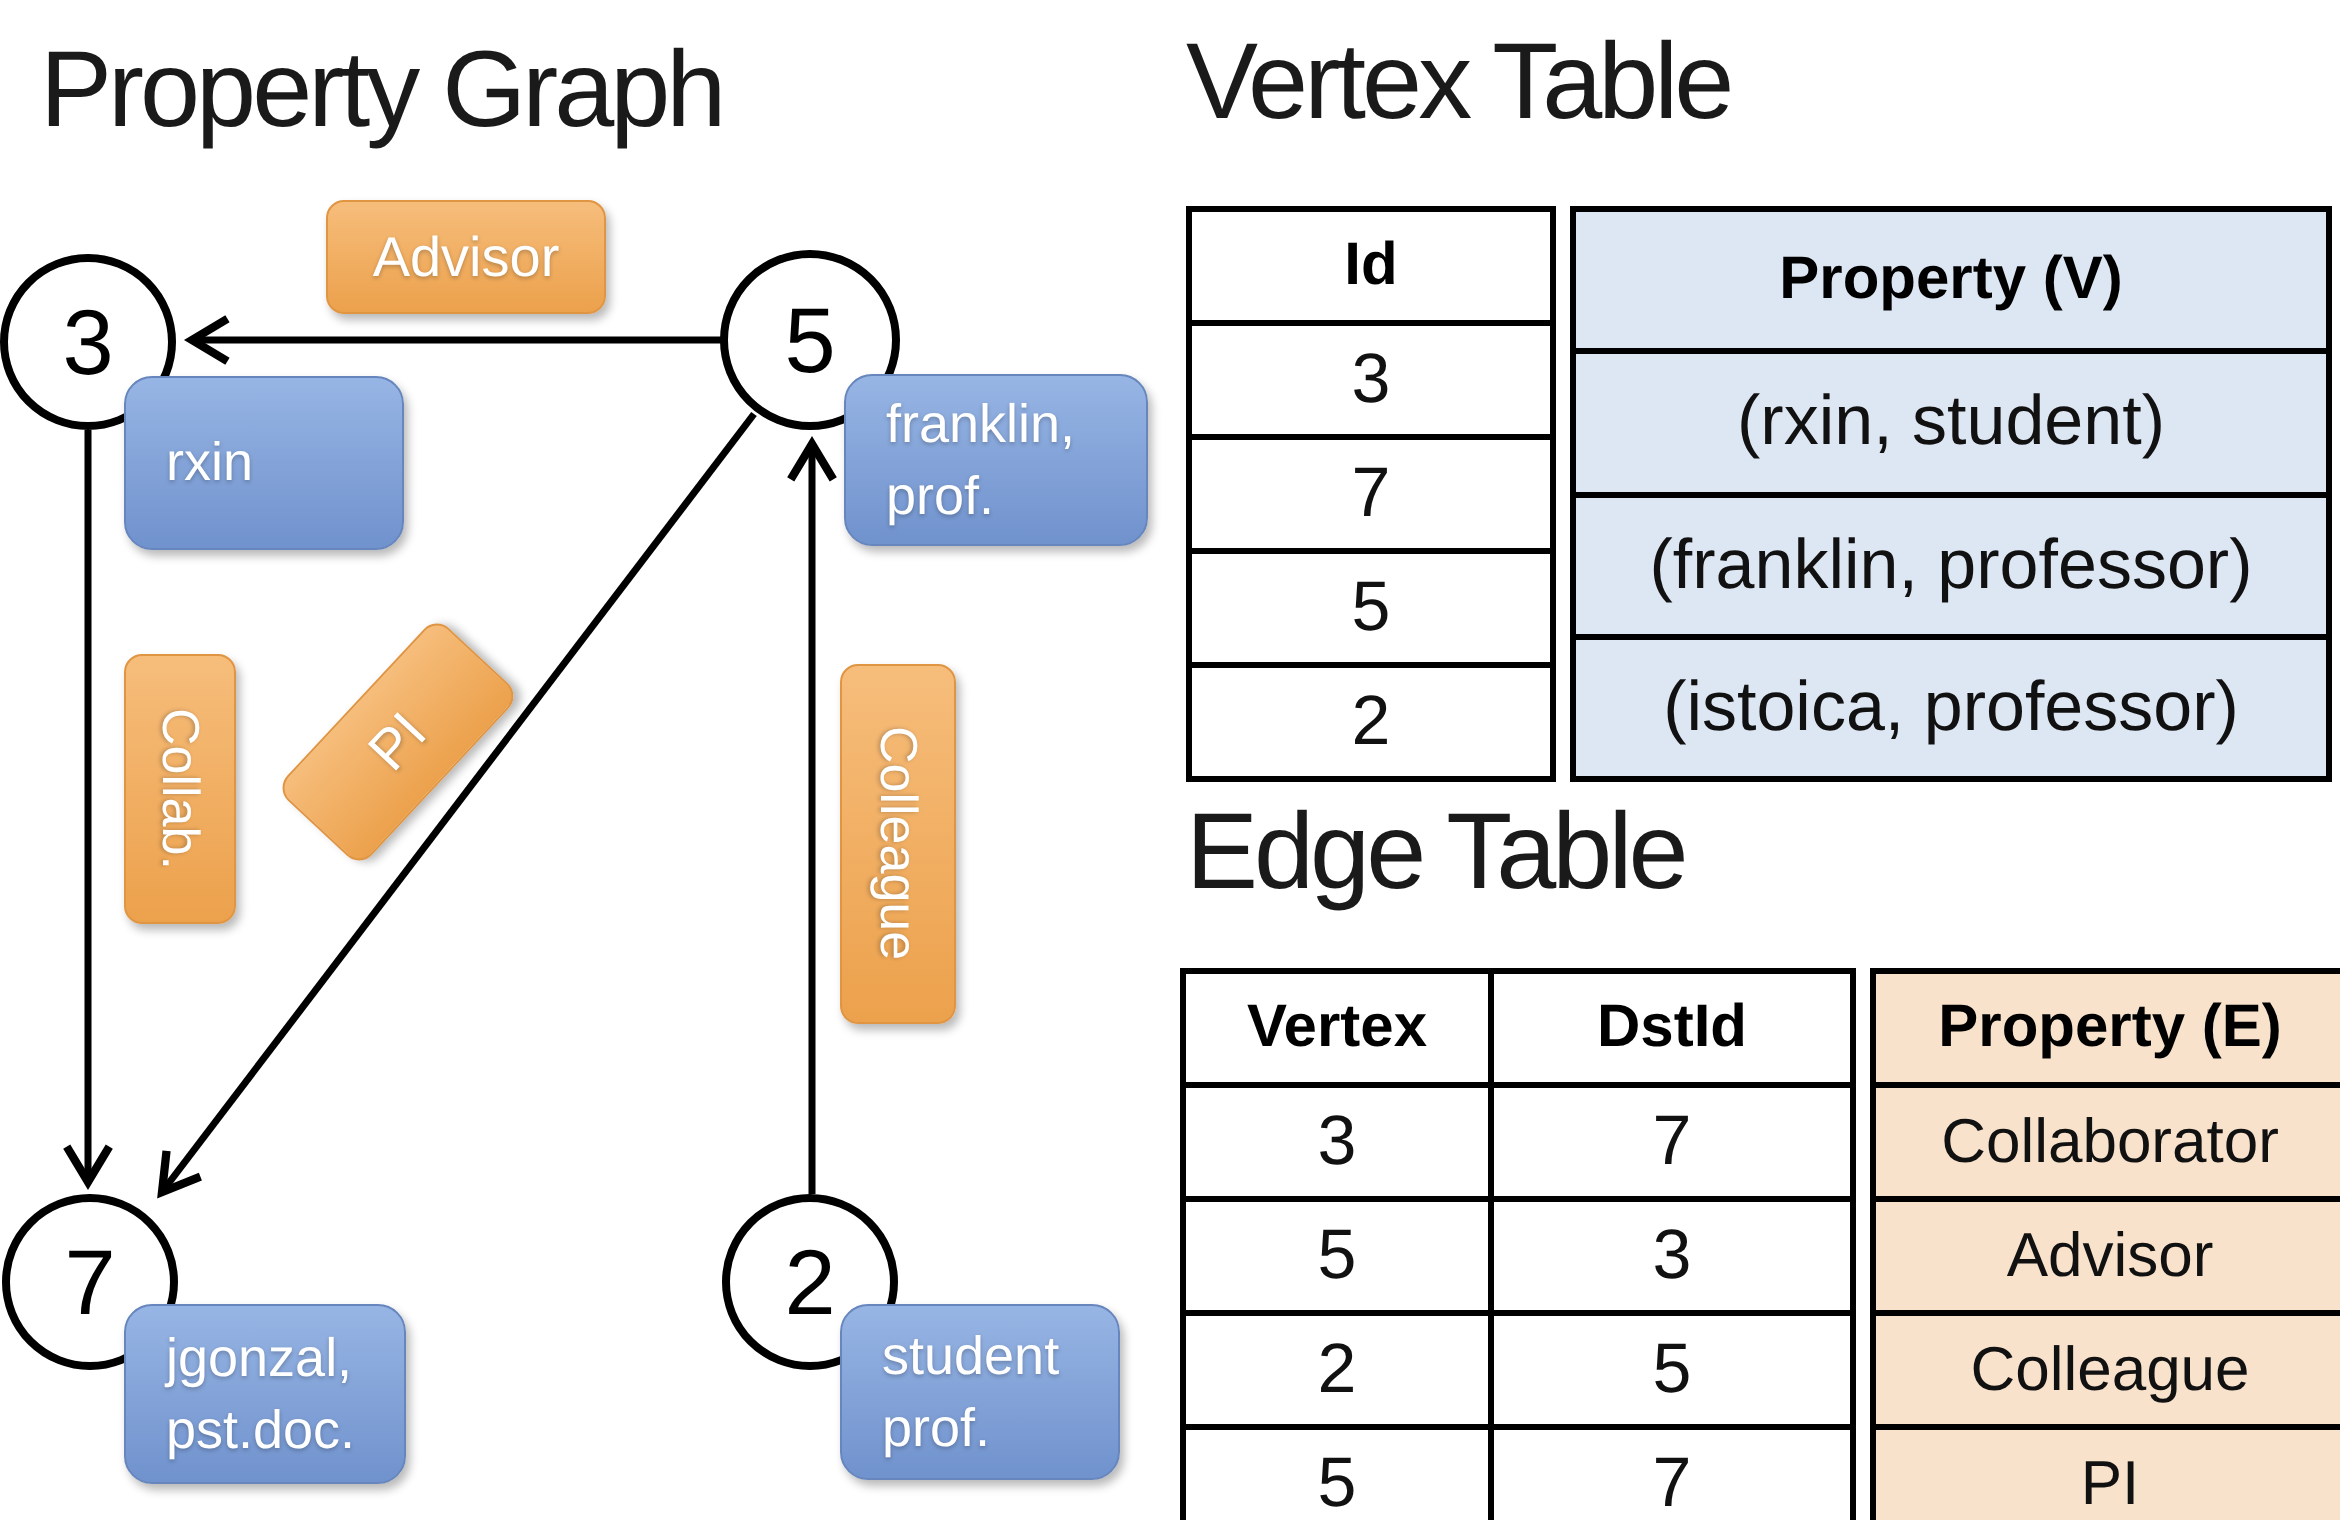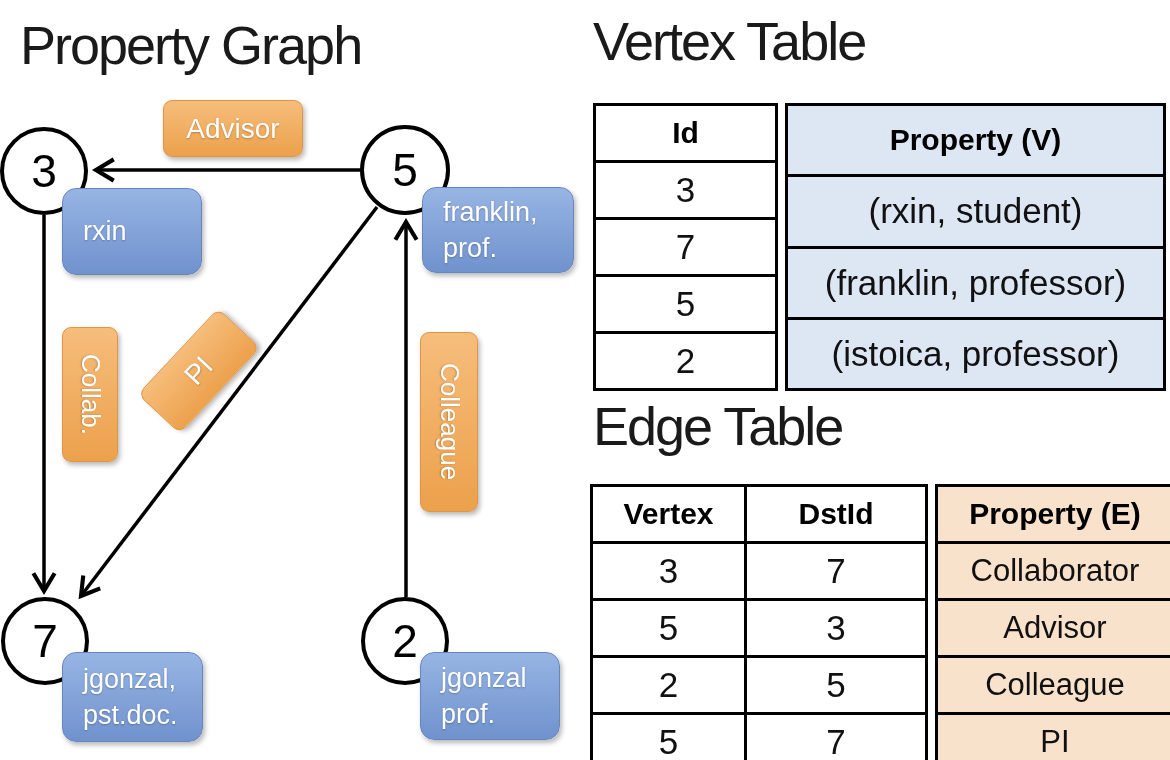--- a/index.html
+++ b/index.html
@@ -80,21 +80,21 @@
 </div>
 <div class="vprop" style="left:422px;top:187px;width:152px;height:86px;">
   <span>franklin,</span>
   <span>prof.</span>
 </div>
 <div class="vprop" style="left:62px;top:652px;width:141px;height:90px;">
   <span>jgonzal,</span>
   <span>pst.doc.</span>
 </div>
 <div class="vprop" style="left:420px;top:652px;width:140px;height:88px;">
-  <span>jgonzal</span>
+  <span>student</span>
   <span>prof.</span>
 </div>
 
 <div class="abs title" style="left:593px;top:10px;width:530px;">Vertex Table</div>
 
 <div class="split" style="left:593px;top:103px;">
   <table style="width:185px;">
     <tbody>
         <tr>
           <th>Id</th>

